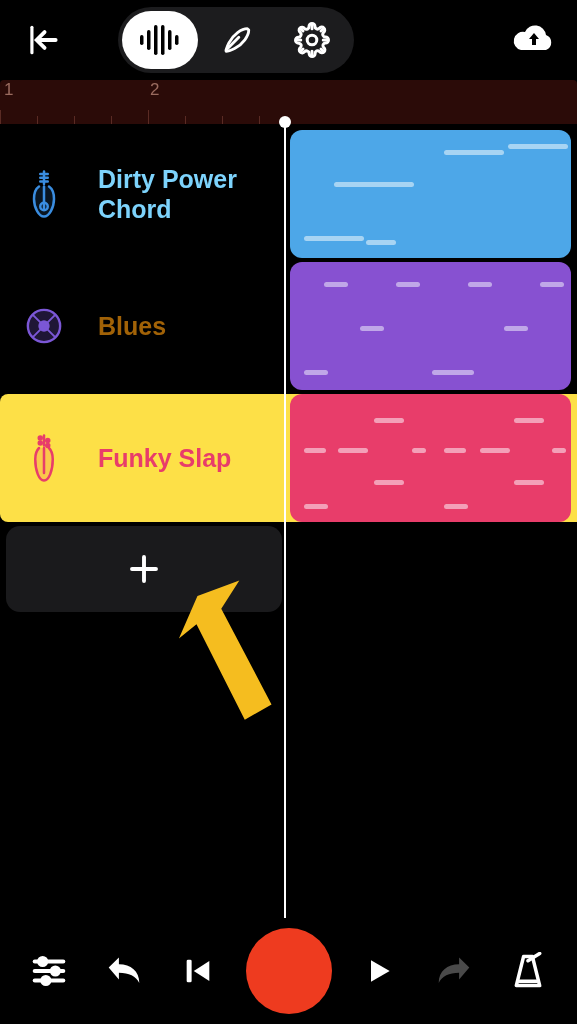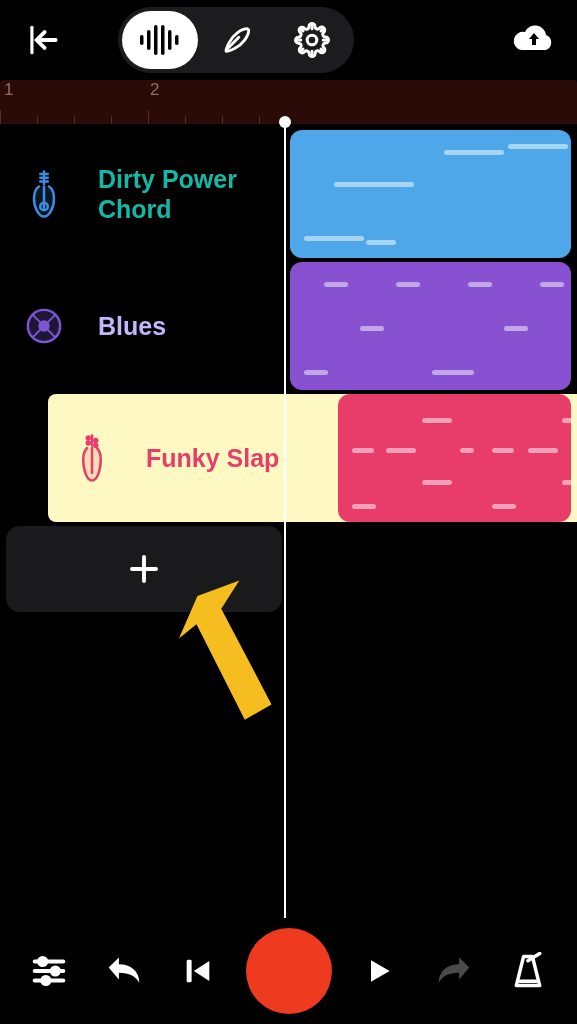--- a/index.html
+++ b/index.html
@@ -23,25 +23,25 @@
   .playhead { position: absolute; left: 284px; top: 124px; bottom: 106px; width: 2px; background: #fff; z-index: 40; }
   .playhead-knob { position: absolute; left: -5px; top: -8px; width: 12px; height: 12px; background: #fff; border-radius: 50%; }
 
   
   .tracks { position: absolute; left: 0; right: 0; top: 130px; bottom: 106px; }
   .track-row { position: relative; height: 128px; display: flex; align-items: stretch; margin-bottom: 4px; }
   .track-head { width: 284px; display: flex; align-items: center; padding-left: 24px; gap: 34px; font-size: 25px; font-weight: 600; }
   .track-head .icon { width: 40px; display: flex; align-items: center; justify-content: center; }
   .track-clip { position: absolute; left: 290px; right: 6px; top: 0; bottom: 0; border-radius: 12px; padding: 12px 14px; overflow: hidden; }
 
-  .row-1 .track-head { color: #14b8a6; }
+  .row-1 .track-head { color: #7dd3fc; }
   .row-1 .track-clip { background: #4da7e8; }
-  .row-2 .track-head { color: #c4b5fd; text-align: right; }
+  .row-2 .track-head { color: #a16207; text-align: right; }
   .row-2 .track-clip { background: #8751d1; }
-  .row-3 { background: #fef9c3; border-radius: 8px 0 0 8px; margin-left: 48px; }
+  .row-3 { background: #fde047; border-radius: 8px 0 0 8px; }
   .row-3 .track-head { color: #e83d6a; }
   .row-3 .track-clip { background: #e83d6a; }
   .note { height: 5px; border-radius: 3px; }
 
   .add-track { width: 276px; height: 86px; margin-left: 6px; margin-top: 4px; background: #1a1a1c; border-radius: 14px; display: flex; align-items: center; justify-content: center; color: #fff; }
 
   
   .arrow { position: absolute; left: 172px; top: 570px; z-index: 60; pointer-events: none; }
 
   

